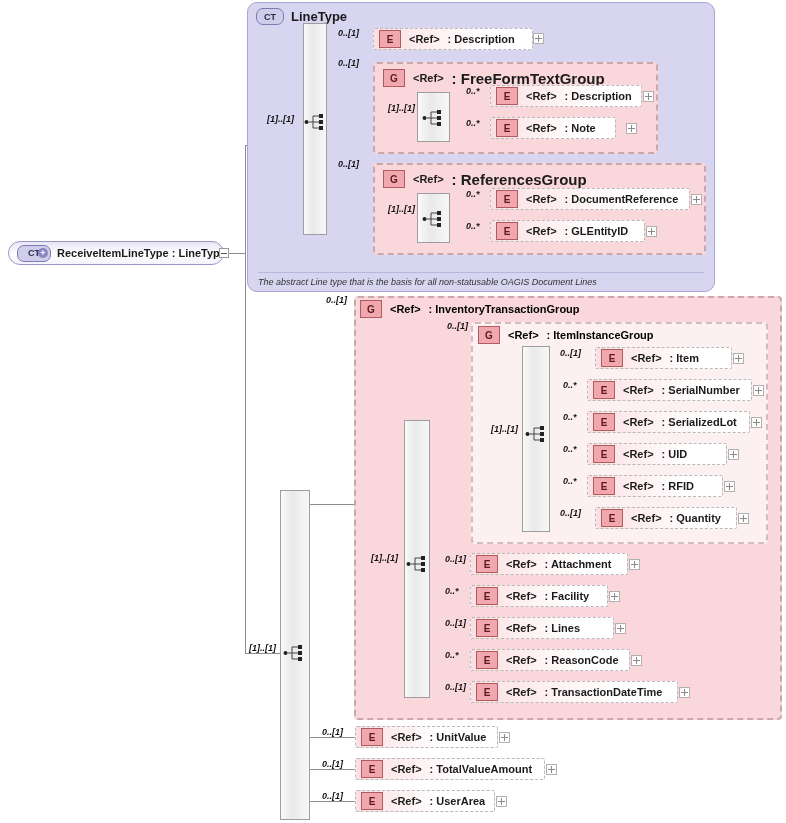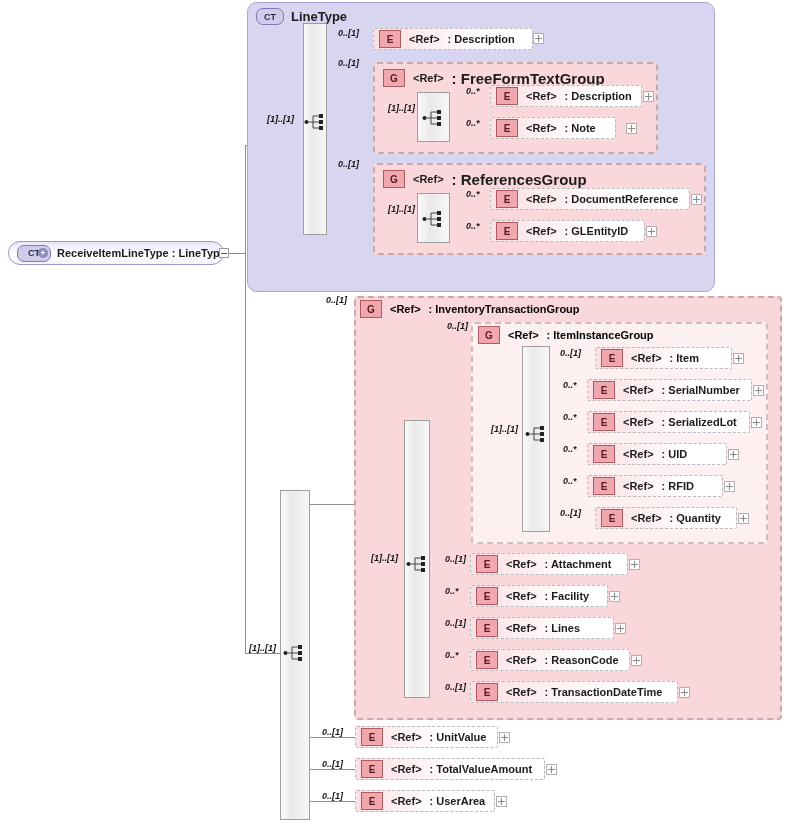--- a/index.html
+++ b/index.html
@@ -169,20 +169,21 @@
   </div>
   <div class="abs toggle-minus"></div>
 
   <div class="abs ct-box" style="left:247px;top:2px;width:468px;height:290px;">
     <div class="ct-title">
       <span class="ct-badge">
           <span>CT</span>
         </span>
       <span class="tl">LineType</span>
     </div>
+    <div class="ct-anno">The abstract Line type that is the basis for all non-statusable OAGIS Document Lines</div>
   </div>
 
   <div class="abs seq-bar" style="left:303px;top:23px;width:24px;height:212px;"></div>
   <div class="abs card" style="left:267px;top:114px;">[1]..[1]</div>
   <svg class="seq-ico" style="left:304px;top:113px;" viewBox="0 0 24 18">
     <circle cx="2.5" cy="9" r="2" fill="#222"></circle>
     <path d="M4.5 9 H9 M9 3 V15 M9 3 H15 M9 9 H15 M9 15 H15" stroke="#444" stroke-width="1" fill="none"></path>
     <rect x="15" y="1" width="4" height="4" fill="#222"></rect>
     <rect x="15" y="7" width="4" height="4" fill="#222"></rect>
     <rect x="15" y="13" width="4" height="4" fill="#222"></rect>

